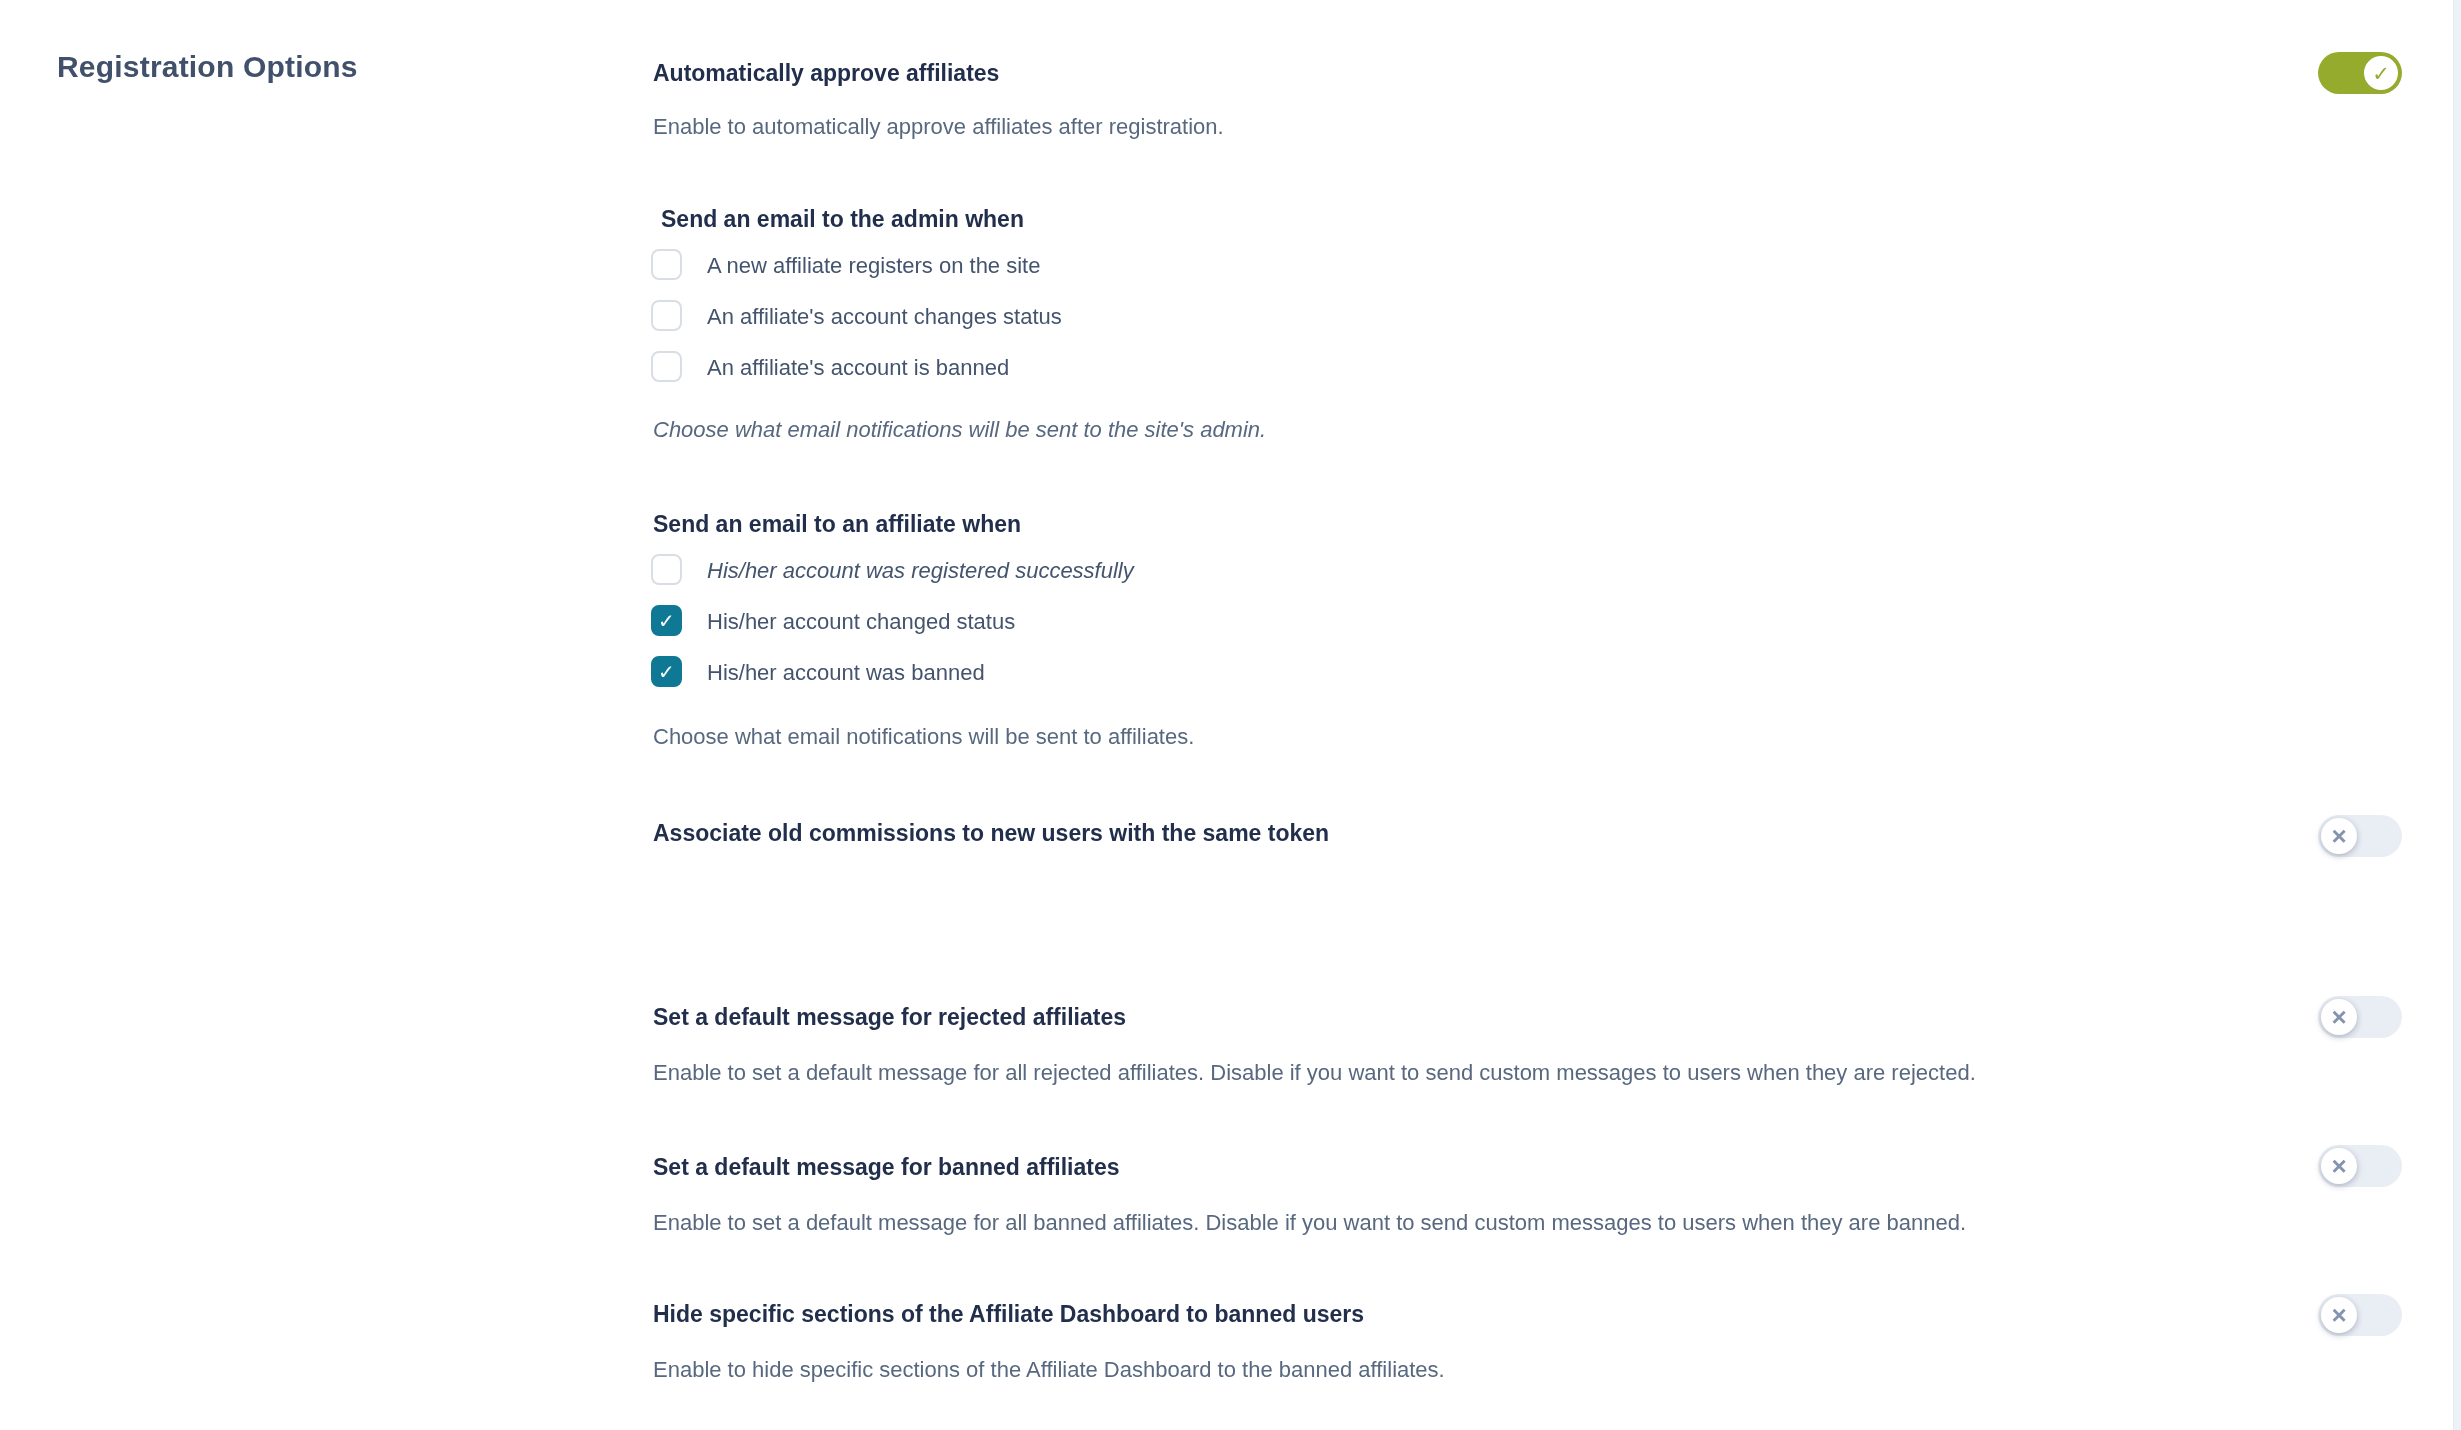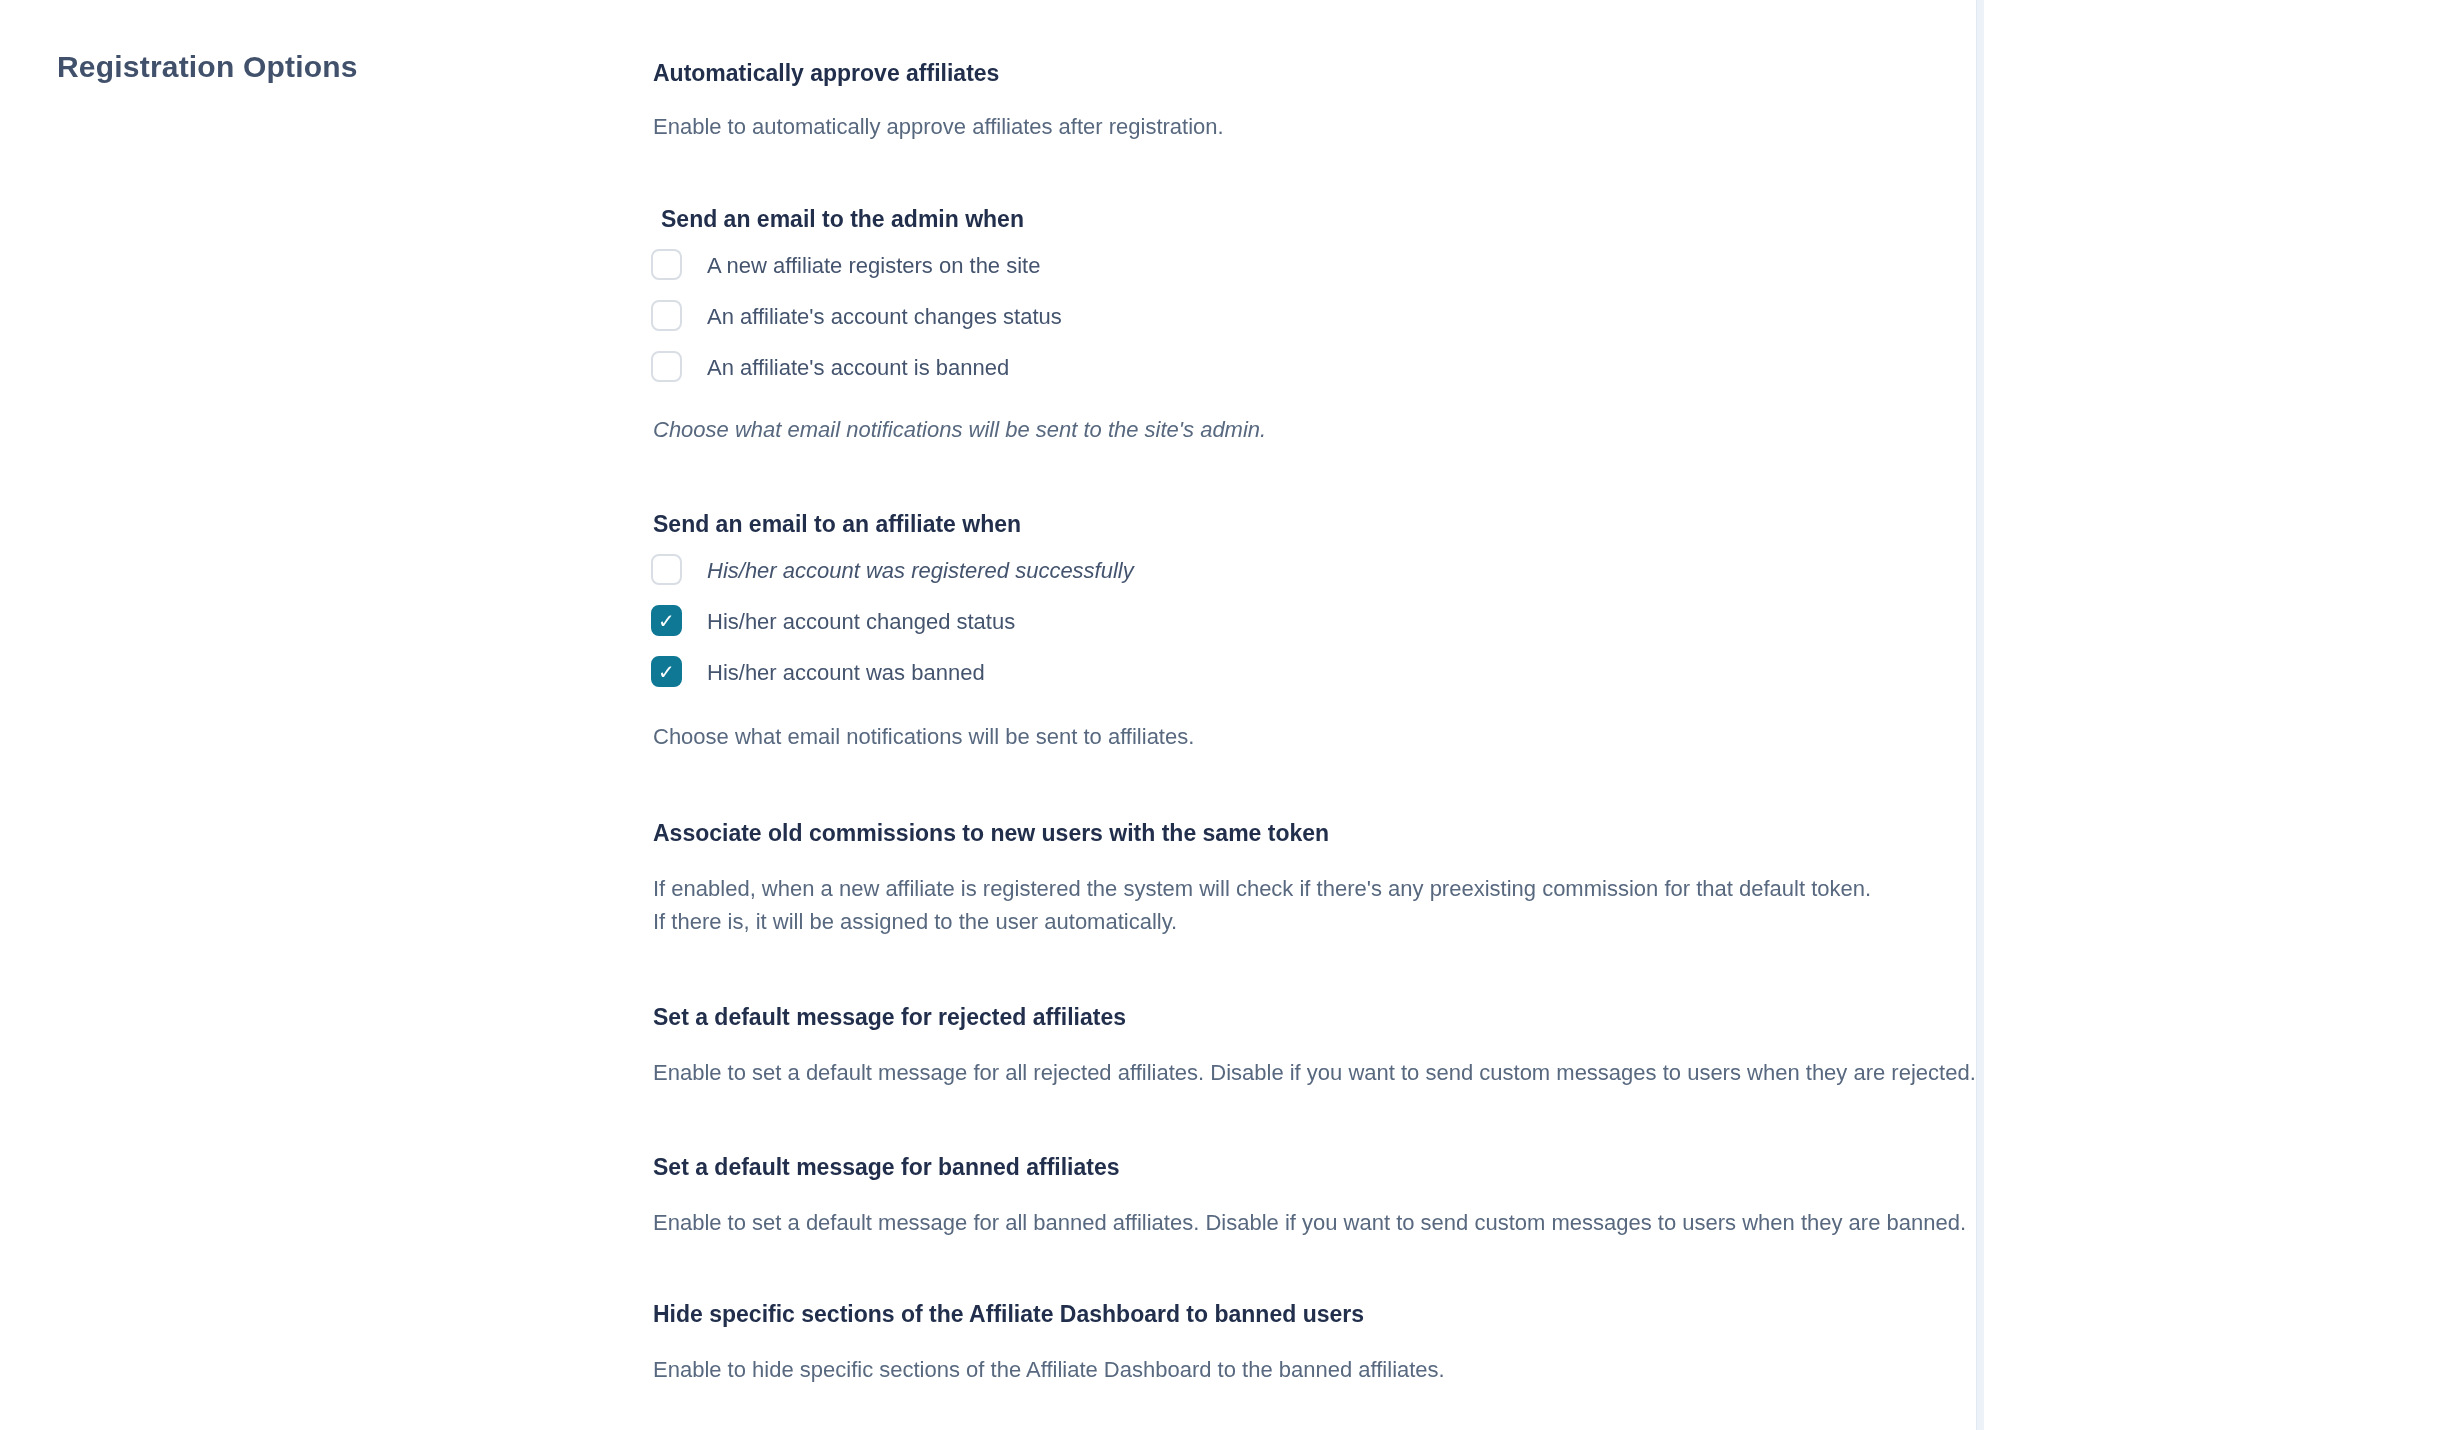--- a/index.html
+++ b/index.html
@@ -1,20 +1,20 @@
 <!DOCTYPE html>
 <html><head>
 <meta charset="utf-8">
 <style>
   * { margin:0; padding:0; box-sizing:border-box; }
   html,body { background:#ffffff; }
   body { font-family:"Liberation Sans","DejaVu Sans",sans-serif; }
   .page {
     position:relative;
-    width:1984px; height:1430px;
+    width:2461px; height:1430px;
     background:#ffffff;
     overflow:hidden;
   }
   .section-title {
     position:absolute; left:57px; top:50px;
     font-size:30px; font-weight:700; color:#41516b;
     letter-spacing:0.2px;
   }
   .row-title {
     position:absolute; left:653px;
@@ -115,24 +115,20 @@
   <div class="cb-label" style="top:609px;text-align:center;">His/her account changed status</div>
 
   <div class="checkbox checked" style="top:656px;">
     <span class="tick">✓</span>
   </div>
   <div class="cb-label" style="top:660px;">His/her account was banned</div>
 
   <div class="helper" style="top:724px;">Choose what email notifications will be sent to affiliates.</div>
 
   <div class="row-title" style="top:820px;">Associate old commissions to new users with the same token</div>
-  <div class="row-desc" style="top:872px;">
-    <div>If enabled, when a new affiliate is registered the system will check if there's any preexisting commission for that default token.</div>
-    <div>If there is, it will be assigned to the user automatically.</div>
-  </div>
   <div class="toggle off" style="top:815px;">
     <span class="knob">×</span>
   </div>
 
   <div class="row-title" style="top:1004px;">Set a default message for rejected affiliates</div>
   <div class="row-desc" style="top:1056px;">Enable to set a default message for all rejected affiliates. Disable if you want to send custom messages to users when they are rejected.</div>
   <div class="toggle off" style="top:996px;">
     <span class="knob">×</span>
   </div>
 

